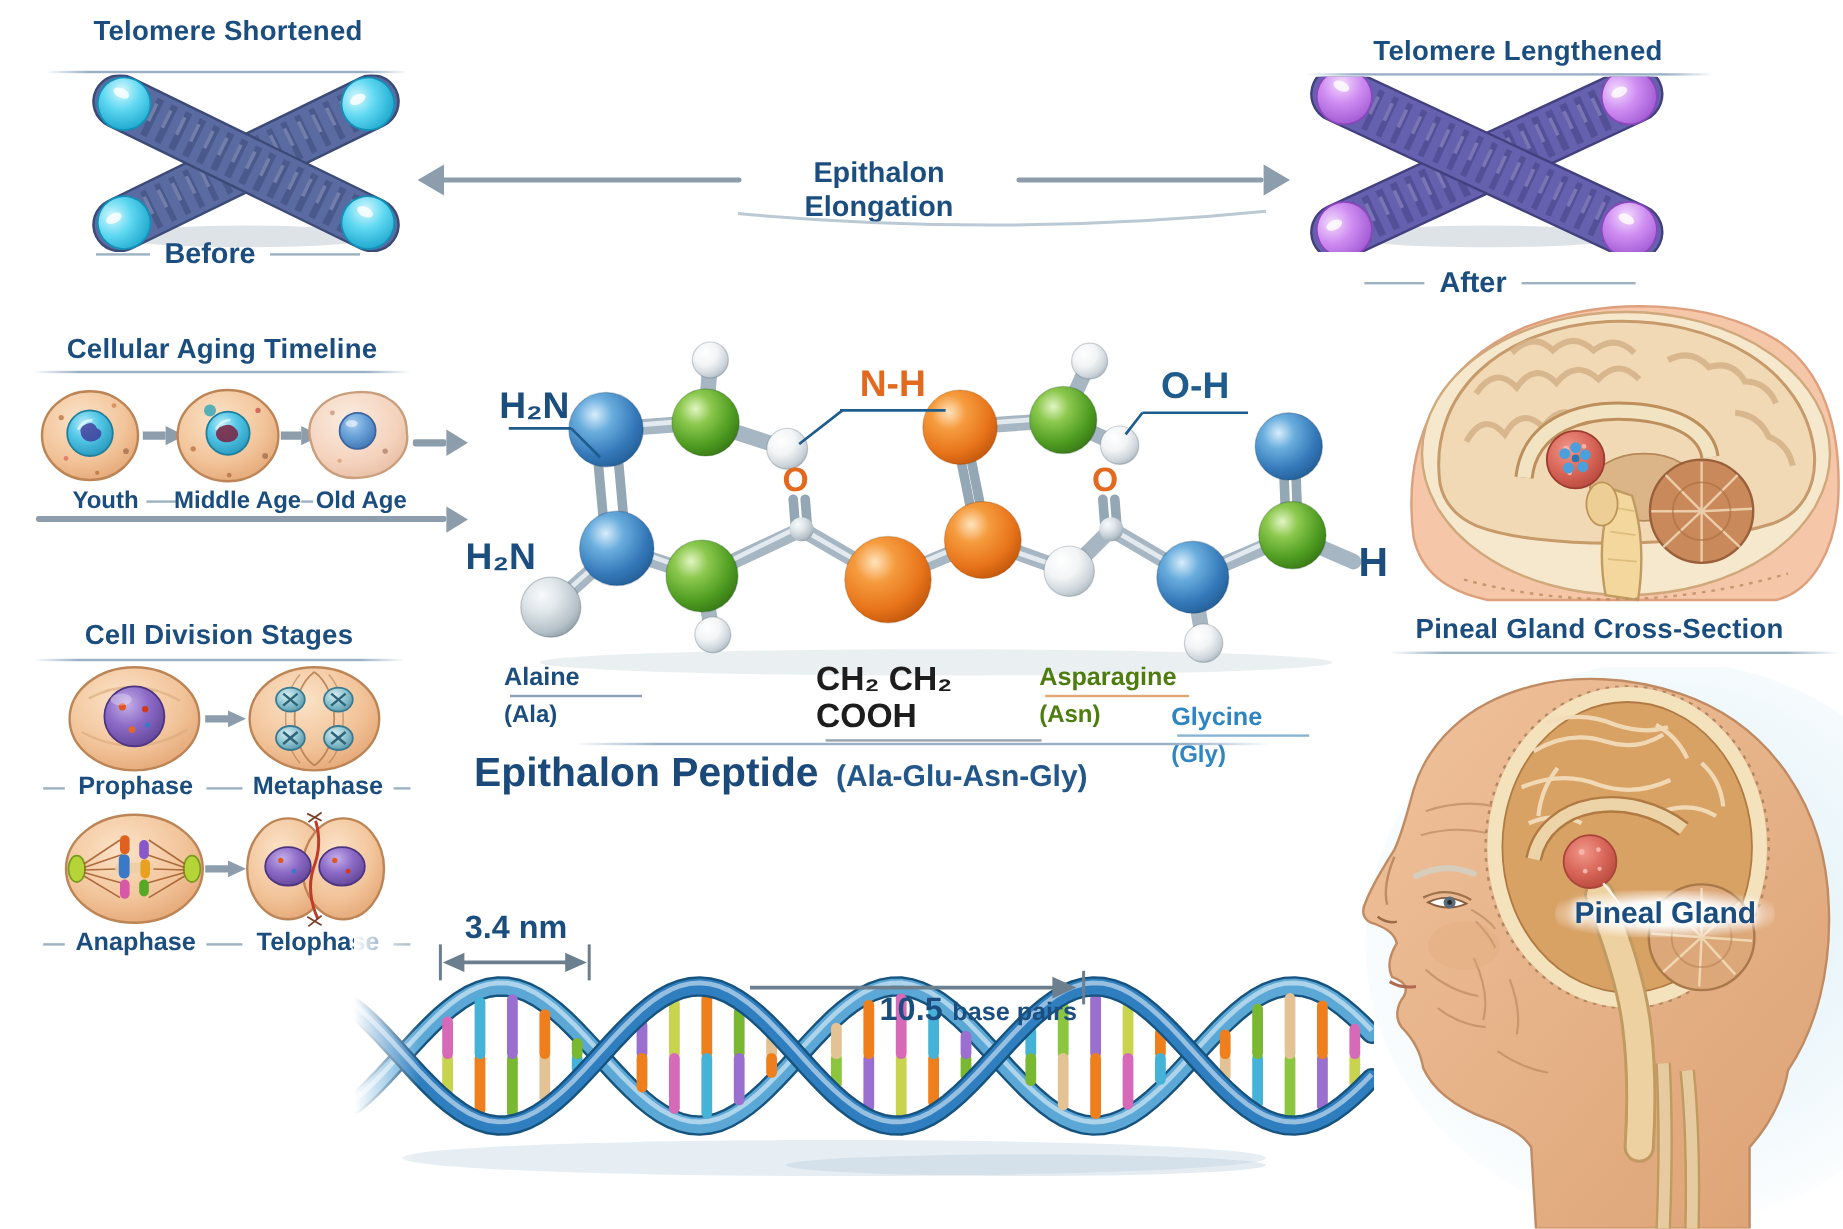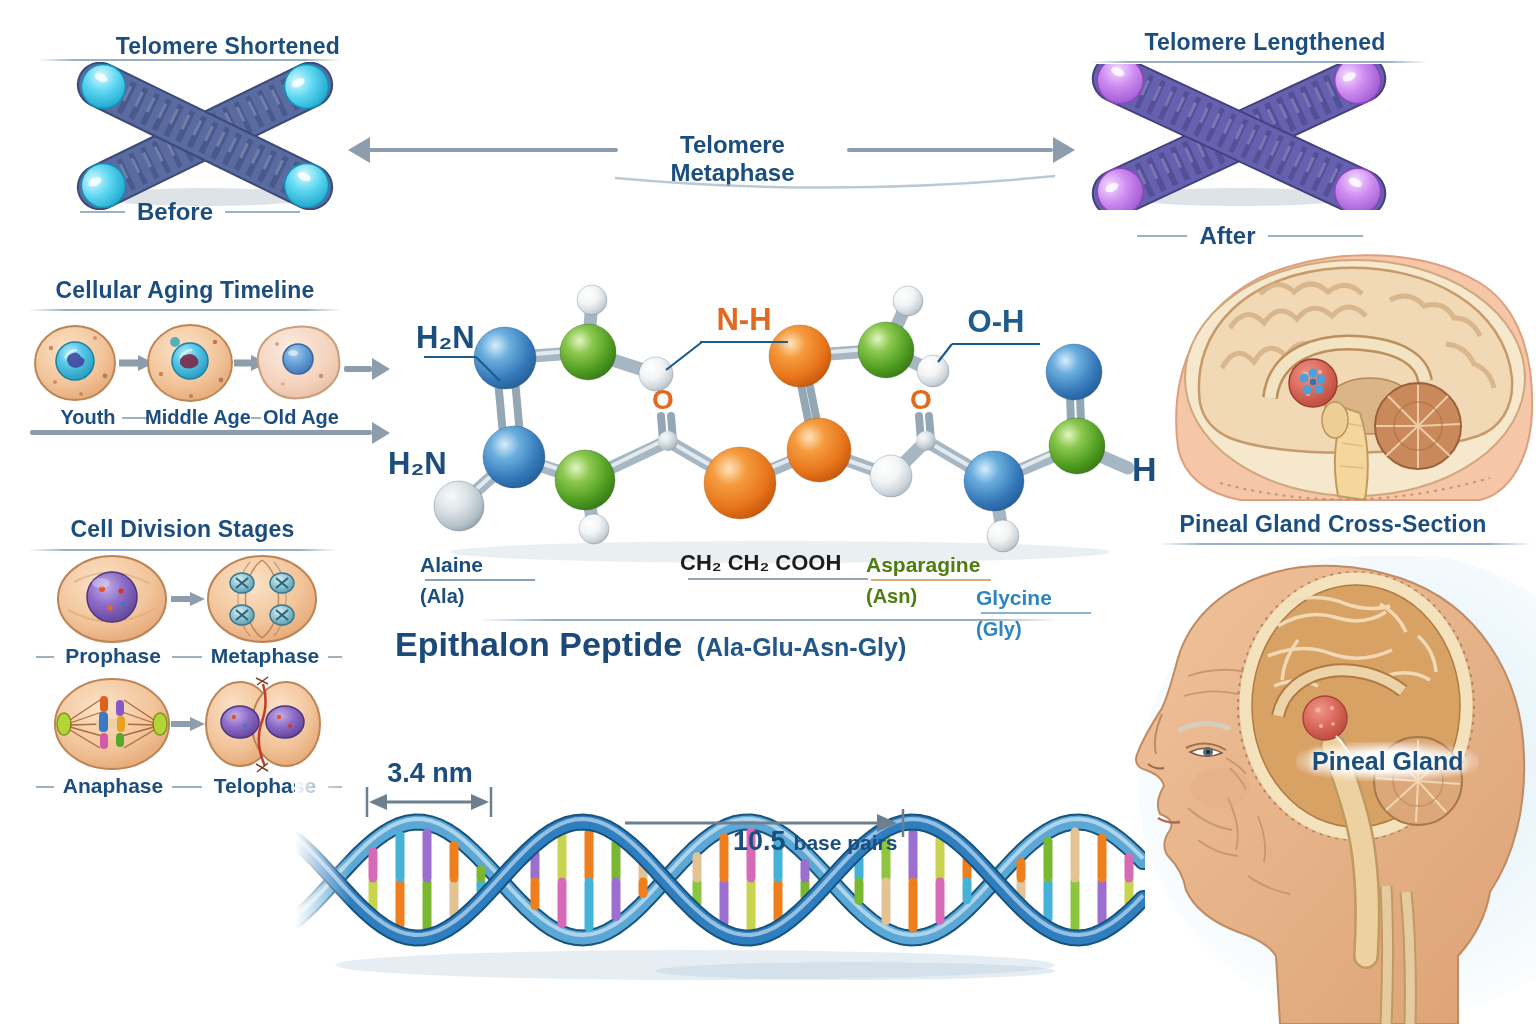--- a/index.html
+++ b/index.html
@@ -46,21 +46,21 @@
   .stick{stroke:#a6b7c3;stroke-width:13;stroke-linecap:round;}
   .stick2{stroke:#94a7b4;stroke-width:8;stroke-linecap:round;}
   .hi{stroke:#edf3f7;stroke-width:4;stroke-linecap:round;opacity:.85;}
   .conn{stroke:#1d5c8c;stroke-width:2.2;}
 </style>
 </head>
 <body>
 
 <div id="canvas">
 
-  <div class="hdr" style="left:40px;top:33px;width:300px;text-align:right;">Telomere Shortened</div>
+  <div class="hdr" style="left:40px;top:12px;width:300px;">Telomere Shortened</div>
   <div class="rule" style="left:38px;top:59px;width:302px;"></div>
 
   <svg style="left:68px;top:62px;" width="274" height="148" viewBox="0 0 274 148">
     <defs>
       <radialGradient id="gCapCyan" cx="35%" cy="30%" r="80%">
         <stop offset="0" stop-color="#d8f8fd"></stop>
           <stop offset=".45" stop-color="#5fd8f2"></stop>
           <stop offset="1" stop-color="#17a3c9"></stop>
       </radialGradient>
       <filter id="fb1">
@@ -91,21 +91,21 @@
   </svg>
 
   <div class="caption-row" style="left:40px;top:198px;width:300px;">
     <div class="dash" style="width:45px;"></div>
     <span class="caption">Before</span>
     <div class="dash" style="width:75px;"></div>
   </div>
 
   <div class="ahead-l" style="left:348px;top:137px;"></div>
   <div class="aline" style="left:366px;top:148px;width:252px;height:4px;"></div>
-  <div class="elong-label" style="left:615px;top:131px;width:235px;">Telomere Metaphase</div>
+  <div class="elong-label" style="left:615px;top:131px;width:235px;">Epithalon Elongation</div>
   <div class="aline" style="left:847px;top:148px;width:206px;height:4px;"></div>
   <div class="ahead-r" style="left:1053px;top:137px;"></div>
   <svg style="left:610px;top:172px;" width="450" height="30" viewBox="0 0 450 30">
     <path d="M 5 6 Q 225 26 445 4" stroke="#a9bcc9" stroke-width="2.5" fill="none" opacity=".8"></path>
   </svg>
 
   <div class="hdr" style="left:1115px;top:29px;width:300px;">Telomere Lengthened</div>
   <div class="rule" style="left:1088px;top:61px;width:340px;"></div>
 
   <svg style="left:1083px;top:64px;" width="312" height="146" viewBox="0 0 312 146">
@@ -443,21 +443,21 @@
   <span class="atom-label o-sm" style="left:910px;top:384px;">O</span>
   <span class="atom-label" style="left:388px;top:446px;">H₂N</span>
   <span class="atom-label" style="left:1132px;top:450px;font-size:34px;">H</span>
 
   <div class="aa aa-navy" style="left:420px;top:553px;width:120px;">
     <span class="nm">Alaine</span>
     <div class="ul aa-navy-ul"></div>
     <span class="ab">(Ala)</span>
   </div>
   <div class="aa aa-dark" style="left:680px;top:551px;width:196px;">
-    <span class="nm" style="font-size:22px;">CH₂ CH₂ COOH</span>
+    <span class="nm" style="font-size:28px;">CH₂ CH₂ COOH</span>
     <div class="ul aa-dark-ul"></div>
   </div>
   <div class="aa aa-orange" style="left:866px;top:553px;width:130px;">
     <span class="nm">Asparagine</span>
     <div class="ul aa-orange-ul"></div>
     <span class="ab">(Asn)</span>
   </div>
   <div class="aa aa-blue" style="left:976px;top:586px;width:120px;">
     <span class="nm">Glycine</span>
     <div class="ul aa-blue-ul"></div>

